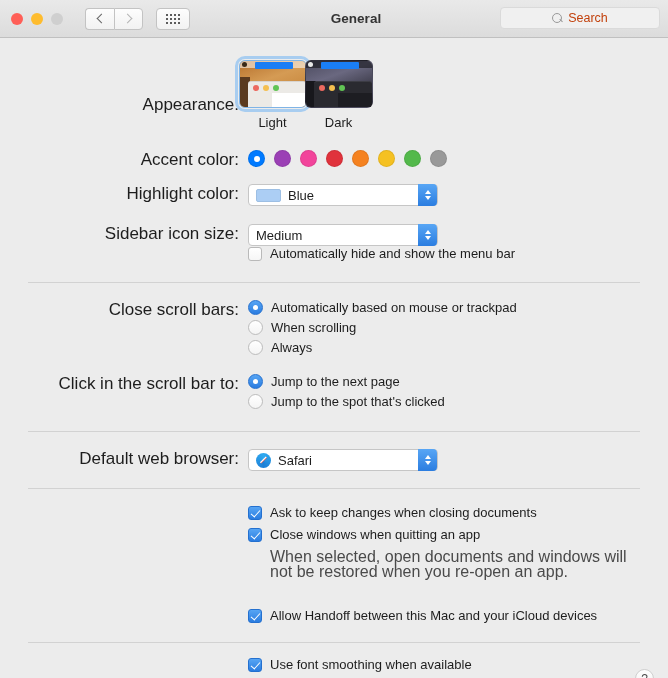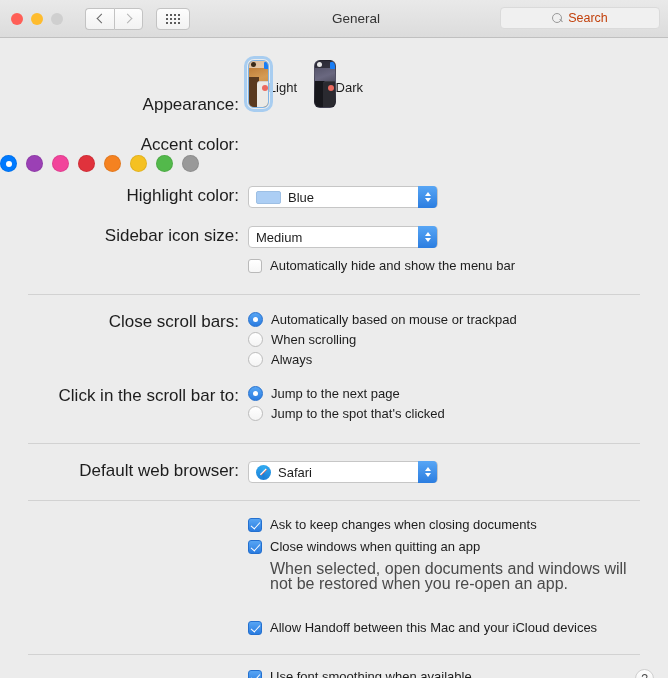--- a/index.html
+++ b/index.html
@@ -44,21 +44,21 @@
     width: 34px; height: 22px; margin-left: 13px;
     background: linear-gradient(#fdfdfd, #f2f2f2);
     border: 1px solid #c3c3c3; border-radius: 4px;
     display: flex; align-items: center; justify-content: center;
   }
   .dots { display: grid; grid-template-columns: repeat(4, 2px); grid-template-rows: repeat(3, 2px); gap: 2px; }
   .dots i { width: 2px; height: 2px; background: #5c5c5c; display: block; }
 
   .win-title {
     position: absolute; left: 6px; right: 0; text-align: center;
-    font-size: 13.5px; color: #333; font-weight: 400;
+    font-size: 13.5px; color: #333; font-weight: 700;
     pointer-events: none;
     padding-left: 38px;
   }
   .searchbox {
     position: absolute; right: 8px; top: 7px;
     width: 160px; height: 22px;
     background: #f0f0f0; border: 1px solid #dadada; border-radius: 4px;
     display: flex; align-items: center; justify-content: center; gap: 5px;
   }
   .search-icon { width: 11px; height: 11px; position: relative; flex: none; }
@@ -79,21 +79,21 @@
   .lbl {
     width: 248px; text-align: right; padding-right: 9px;
     font-size: 17px; color: #1d1d1d; flex: none;
   }
   .ctl { flex: 1; }
 
   
   .appearance-row { margin-top: 22px; }
   .appearance-row .lbl { padding-top: 35px; }
   .themes { display: flex; gap: 17px; }
-  .theme { display: flex; flex-direction: row; align-items: center; width: 49px; }
+  .theme { display: flex; flex-direction: column; align-items: center; width: 49px; }
   .thumb {
     width: 68px; height: 48px; border-radius: 6px;
     position: relative; overflow: hidden;
     border: 1px solid rgba(0,0,0,.18);
   }
   .thumb.sel { outline: 3px solid #a8cdf0; outline-offset: 1px; border-color: #7fb4e6; }
   .thumb .menubar { position: absolute; left:0; top:0; width: 100%; height: 7px; display:flex; align-items:center; }
   .thumb .apple { width: 5px; height: 5px; border-radius: 50%; margin-left: 2px; }
   .thumb .bluebar { position: absolute; left: 15px; top: 1px; width: 38px; height: 7px; background: #1a7ef5; border-radius: 1px; }
   .thumb .win {
@@ -116,21 +116,21 @@
   .thumb.dark { background: linear-gradient(160deg,#4b4a5e 0%, #6a6880 35%, #3b3a48 70%, #22212b 100%); }
   .thumb.dark .menubar { background: rgba(20,20,25,.6); }
   .thumb.dark .apple { background: #e8e8e8; }
   .thumb.dark .win { background: #2a2a30; border-top: 1px solid #3c3c44; }
   .thumb.dark .winbody { position: absolute; left: 32px; bottom: 0; width: 34px; height: 14px; background: #1d1d22; }
   .thumb.dark .sidebar { position: absolute; left: 0; bottom: 0; width: 10px; height: 26px; background: #17171c; }
 
   .theme-name { font-size: 13px; color: #1d1d1d; margin-top: 7px; }
 
   
-  .accent-row { margin-top: 20px; flex-direction: column; }
+  .accent-row { margin-top: 20px; }
   .swatches { display: flex; gap: 9px; align-items: center; }
   .sw { width: 17px; height: 17px; border-radius: 50%; position: relative;
         box-shadow: inset 0 0 0 1px rgba(0,0,0,.08); }
   .sw.on::after {
     content: ""; position: absolute; left: 50%; top: 50%;
     width: 6px; height: 6px; margin: -3px 0 0 -3px;
     background: #fff; border-radius: 50%;
   }
 
   
@@ -345,21 +345,21 @@
         <div class="popup">
           <span class="txt">Medium</span>
           <span class="arrows">
             <i class="ar up"></i>
               <i class="ar dn"></i>
           </span>
         </div>
       </div>
     </div>
 
-    <div class="row" style="margin-top:10px">
+    <div class="row" style="">
       <div class="lbl"></div>
       <div class="ctl">
         <div class="chkline">
           <span class="cbox"></span>
           <span class="chktxt">Automatically hide and show the menu bar</span>
         </div>
       </div>
     </div>
 
     <div class="sep" style="margin-top:14px"></div>

